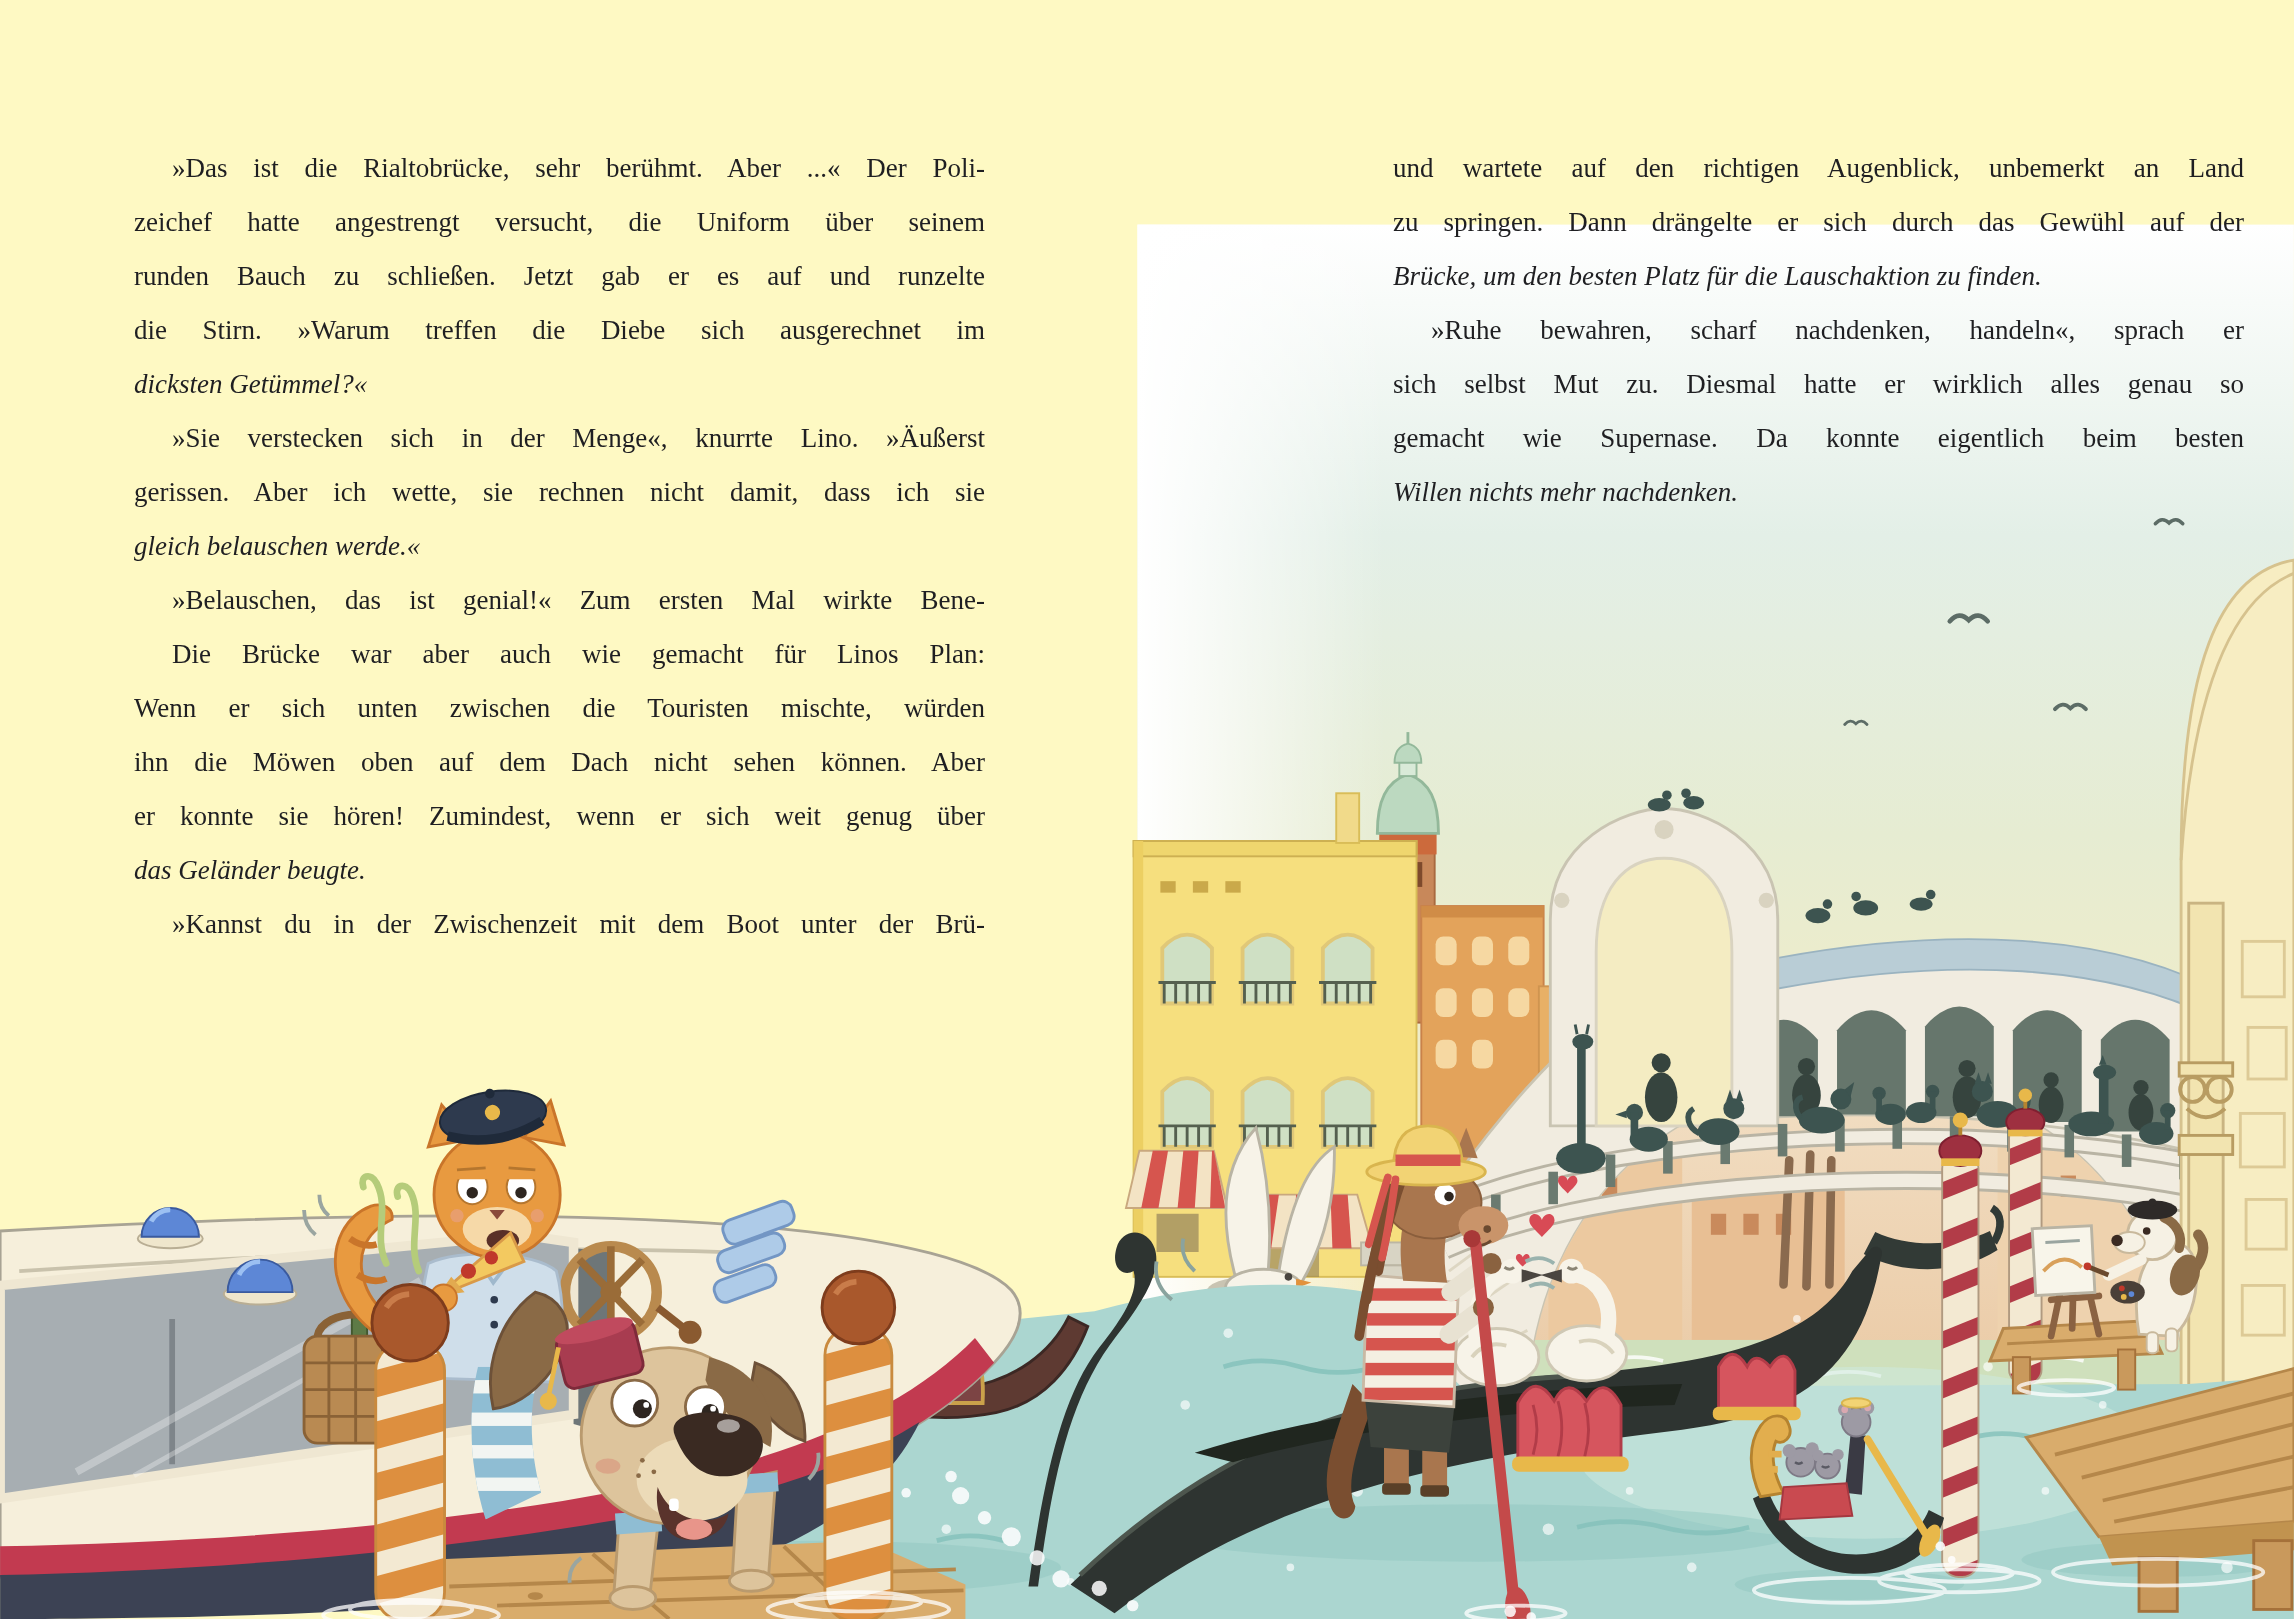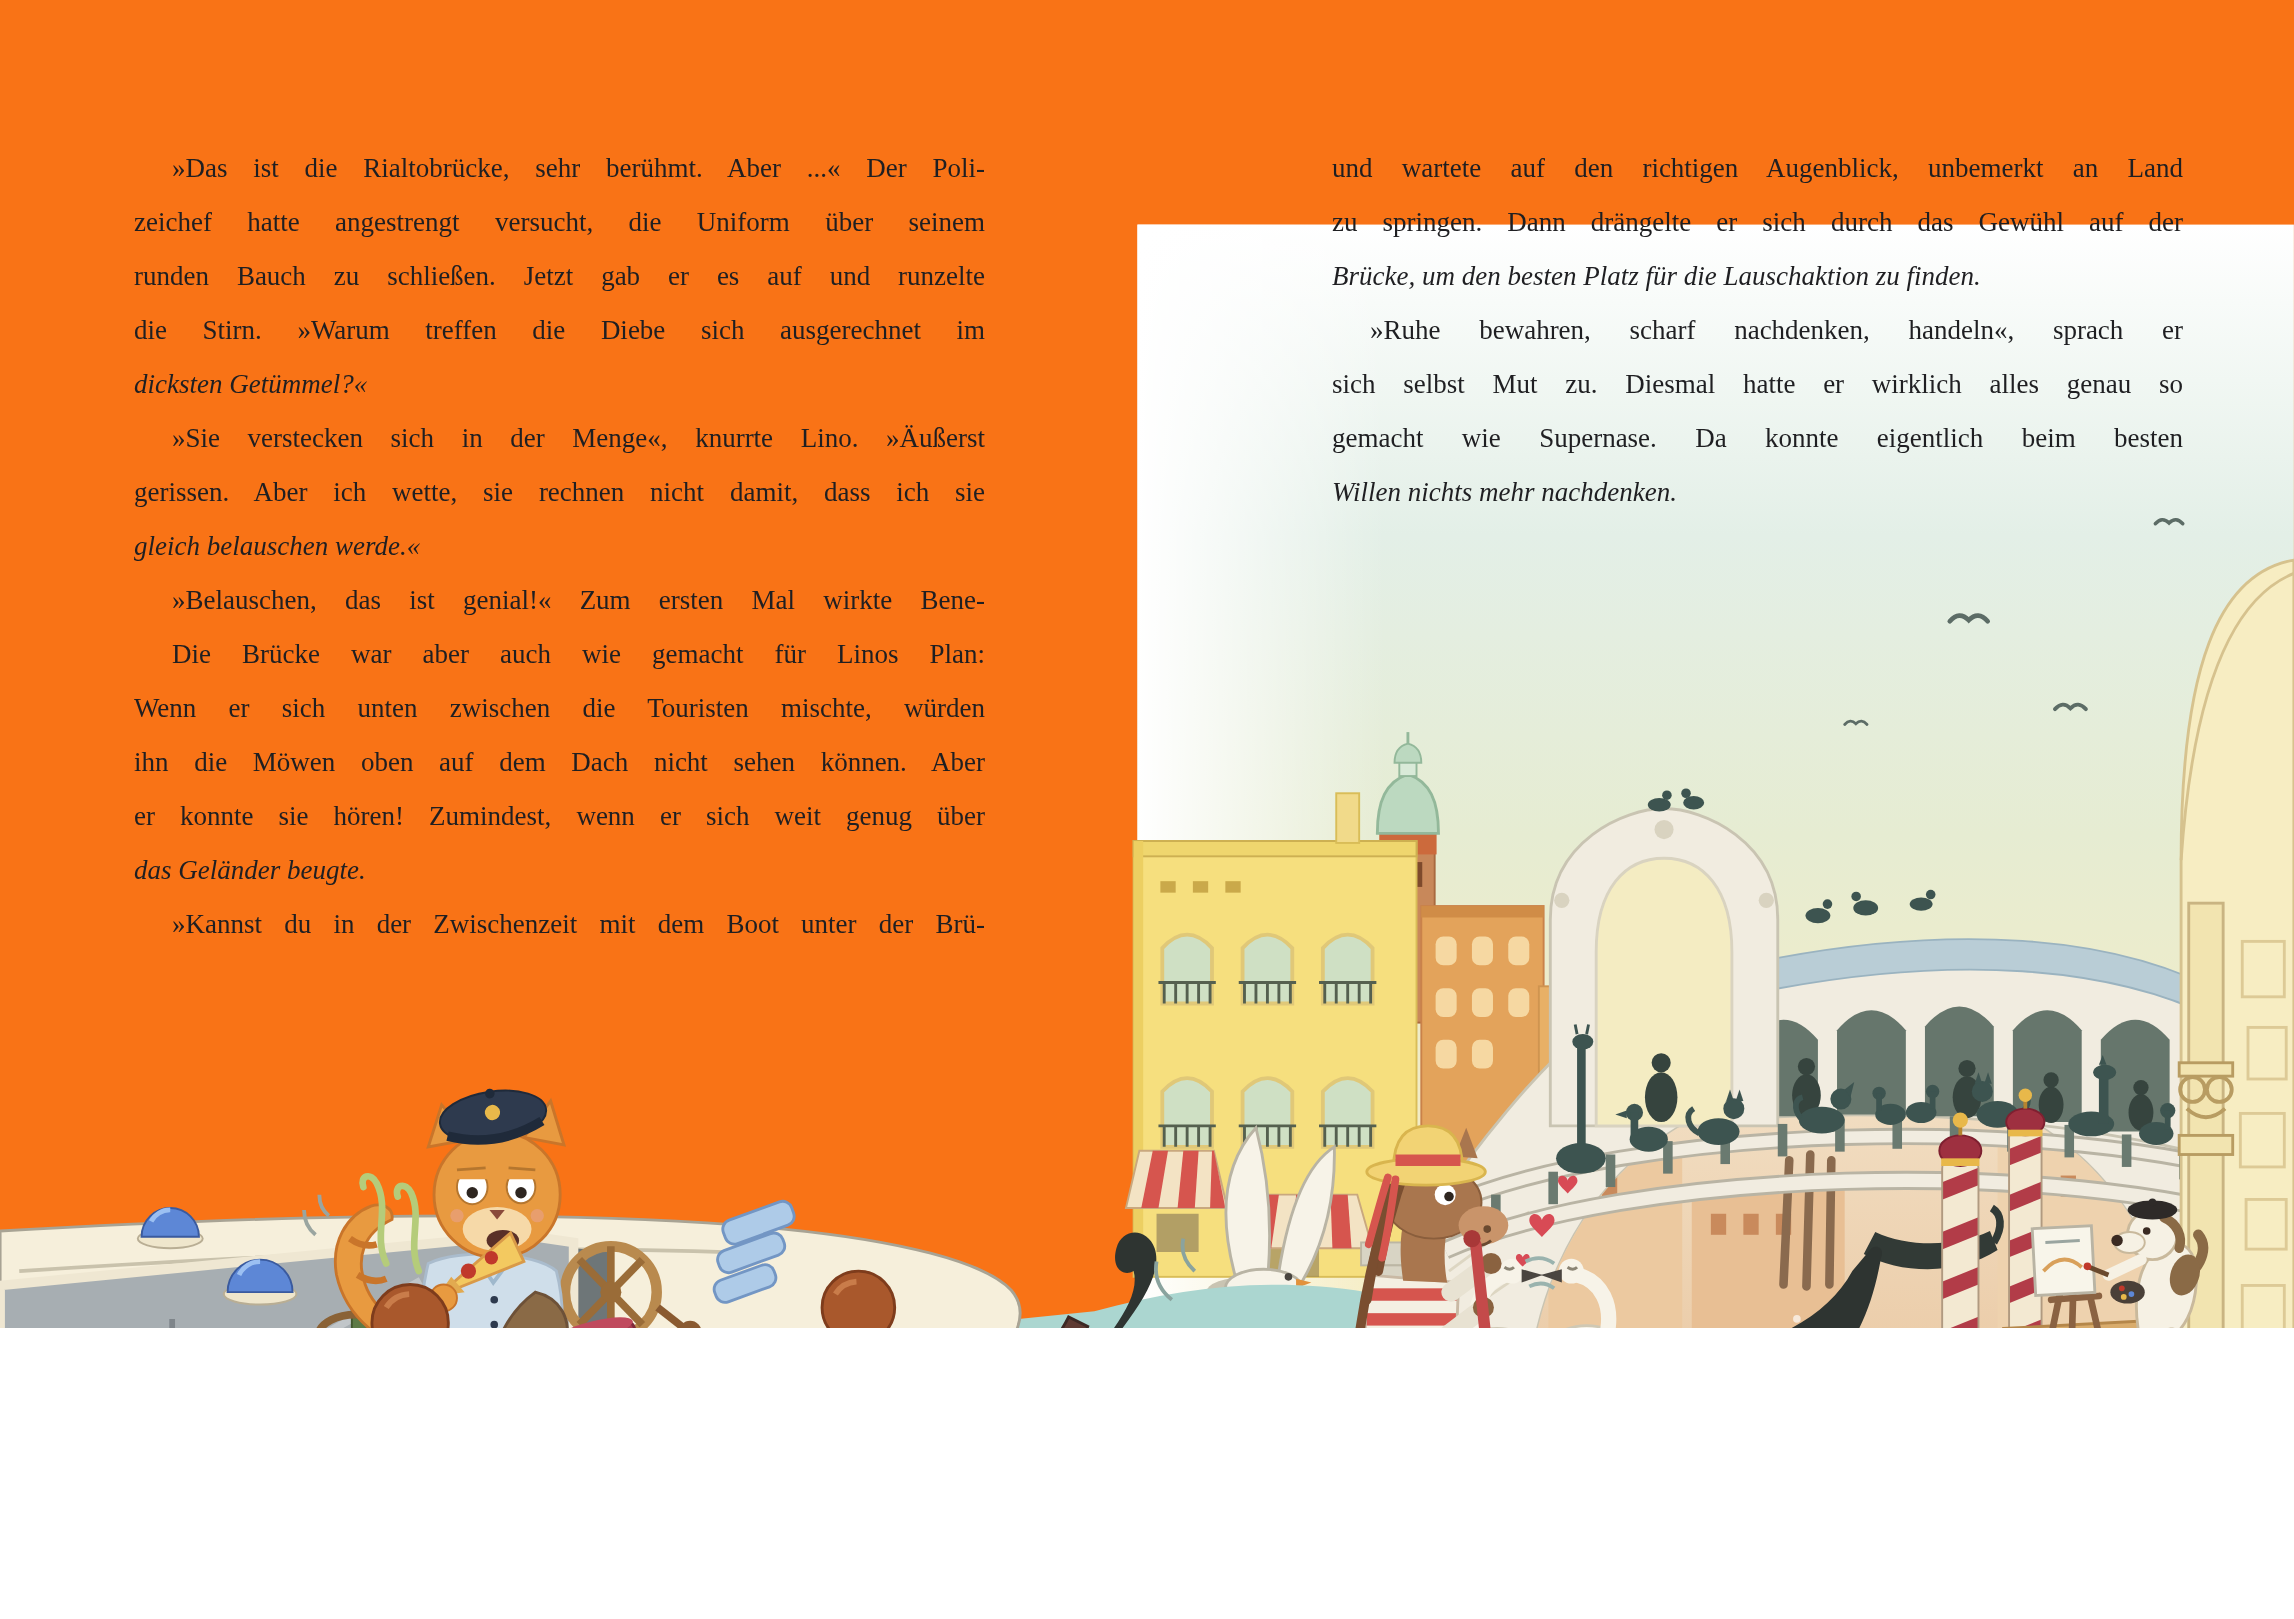--- a/index.html
+++ b/index.html
@@ -1,21 +1,21 @@
 <!DOCTYPE html>
 <html style="--ink: #1f1f22; --paper: #ffffff; --water: #abd6d0; --water_deep: #7fbfba; --stone: #f1ece0; --stone_line: #bcb6a4; --roof: #b9cdd6; --silhouette: #3d5450; --palazzo: #f6df7e; --window_green: #cfe0c4; --orange_bldg: #e3a35b; --tower_brick: #c8885a; --tower_dome: #bcd9c0; --tower_band: #cc6a3c; --right_bldg: #f7edc2; --awning_red: #d6554e; --awning_cream: #f3e3c4; --boat_cream: #f6efdb; --boat_red: #c23a50; --boat_navy: #3c4254; --glass: #a7aeb2; --light_blue: #5d87d6; --cat_orange: #e89a40; --cat_dark: #c9752a; --uniform: #cfdeea; --cap_navy: #2e3a4e; --pizza: #f3c960; --dog_tan: #ddc49c; --dog_brown: #8a6a46; --fez: #a83c50; --shirt_blue: #8fbdd3; --gondola_black: #2e3431; --gondola_brown: #5e3a32; --pig_pink: #e8a9a2; --horse_brown: #a9764e; --horse_dark: #7a4e30; --hat_straw: #f2d374; --stripe_red: #d6554e; --oar_red: #c44a4a; --swan_white: #f7f3e8; --heart_red: #d84a55; --seat_red: #d6555e; --seat_gold: #e8b84a; --pole_orange: #dd8f3f; --pole_red: #b23c48; --pole_cream: #f3e9d2; --pole_knob: #a9582c; --pole_cap: #9e3040; --wood: #d9ac6c; --wood_dark: #b5874a; --mouse_grey: #9d9aa4; --gold: #e2ae4e;"><head>
 <meta charset="utf-8">
 <style>
   html,body{margin:0;padding:0;background:#ffffff;}
-  #stage{position:relative;width:2294px;height:1328px;background:#f97316;overflow:hidden;
+  #stage{position:relative;width:2294px;height:1619px;background:#fef9c3;overflow:hidden;
          font-family:"Liberation Serif","DejaVu Serif",serif;}
   .illustration{position:absolute;left:0;top:0;width:2294px;height:1619px;z-index:1;}
   .page-text{position:absolute;top:141px;width:851px;z-index:2;color:#1f1f22;}
   .page-text.left{left:134px;}
-  .page-text.right{left:1332px;}
+  .page-text.right{left:1393px;}
   .text-line{height:54px;line-height:54px;font-size:27px;
              text-align:justify;text-align-last:justify;text-justify:inter-word;}
   .text-line.indent{text-indent:38px;}
   .text-line.para-end{text-align-last:left;font-style:italic;}
 </style>
 </head>
 <body>
 
 <div id="stage">
 

